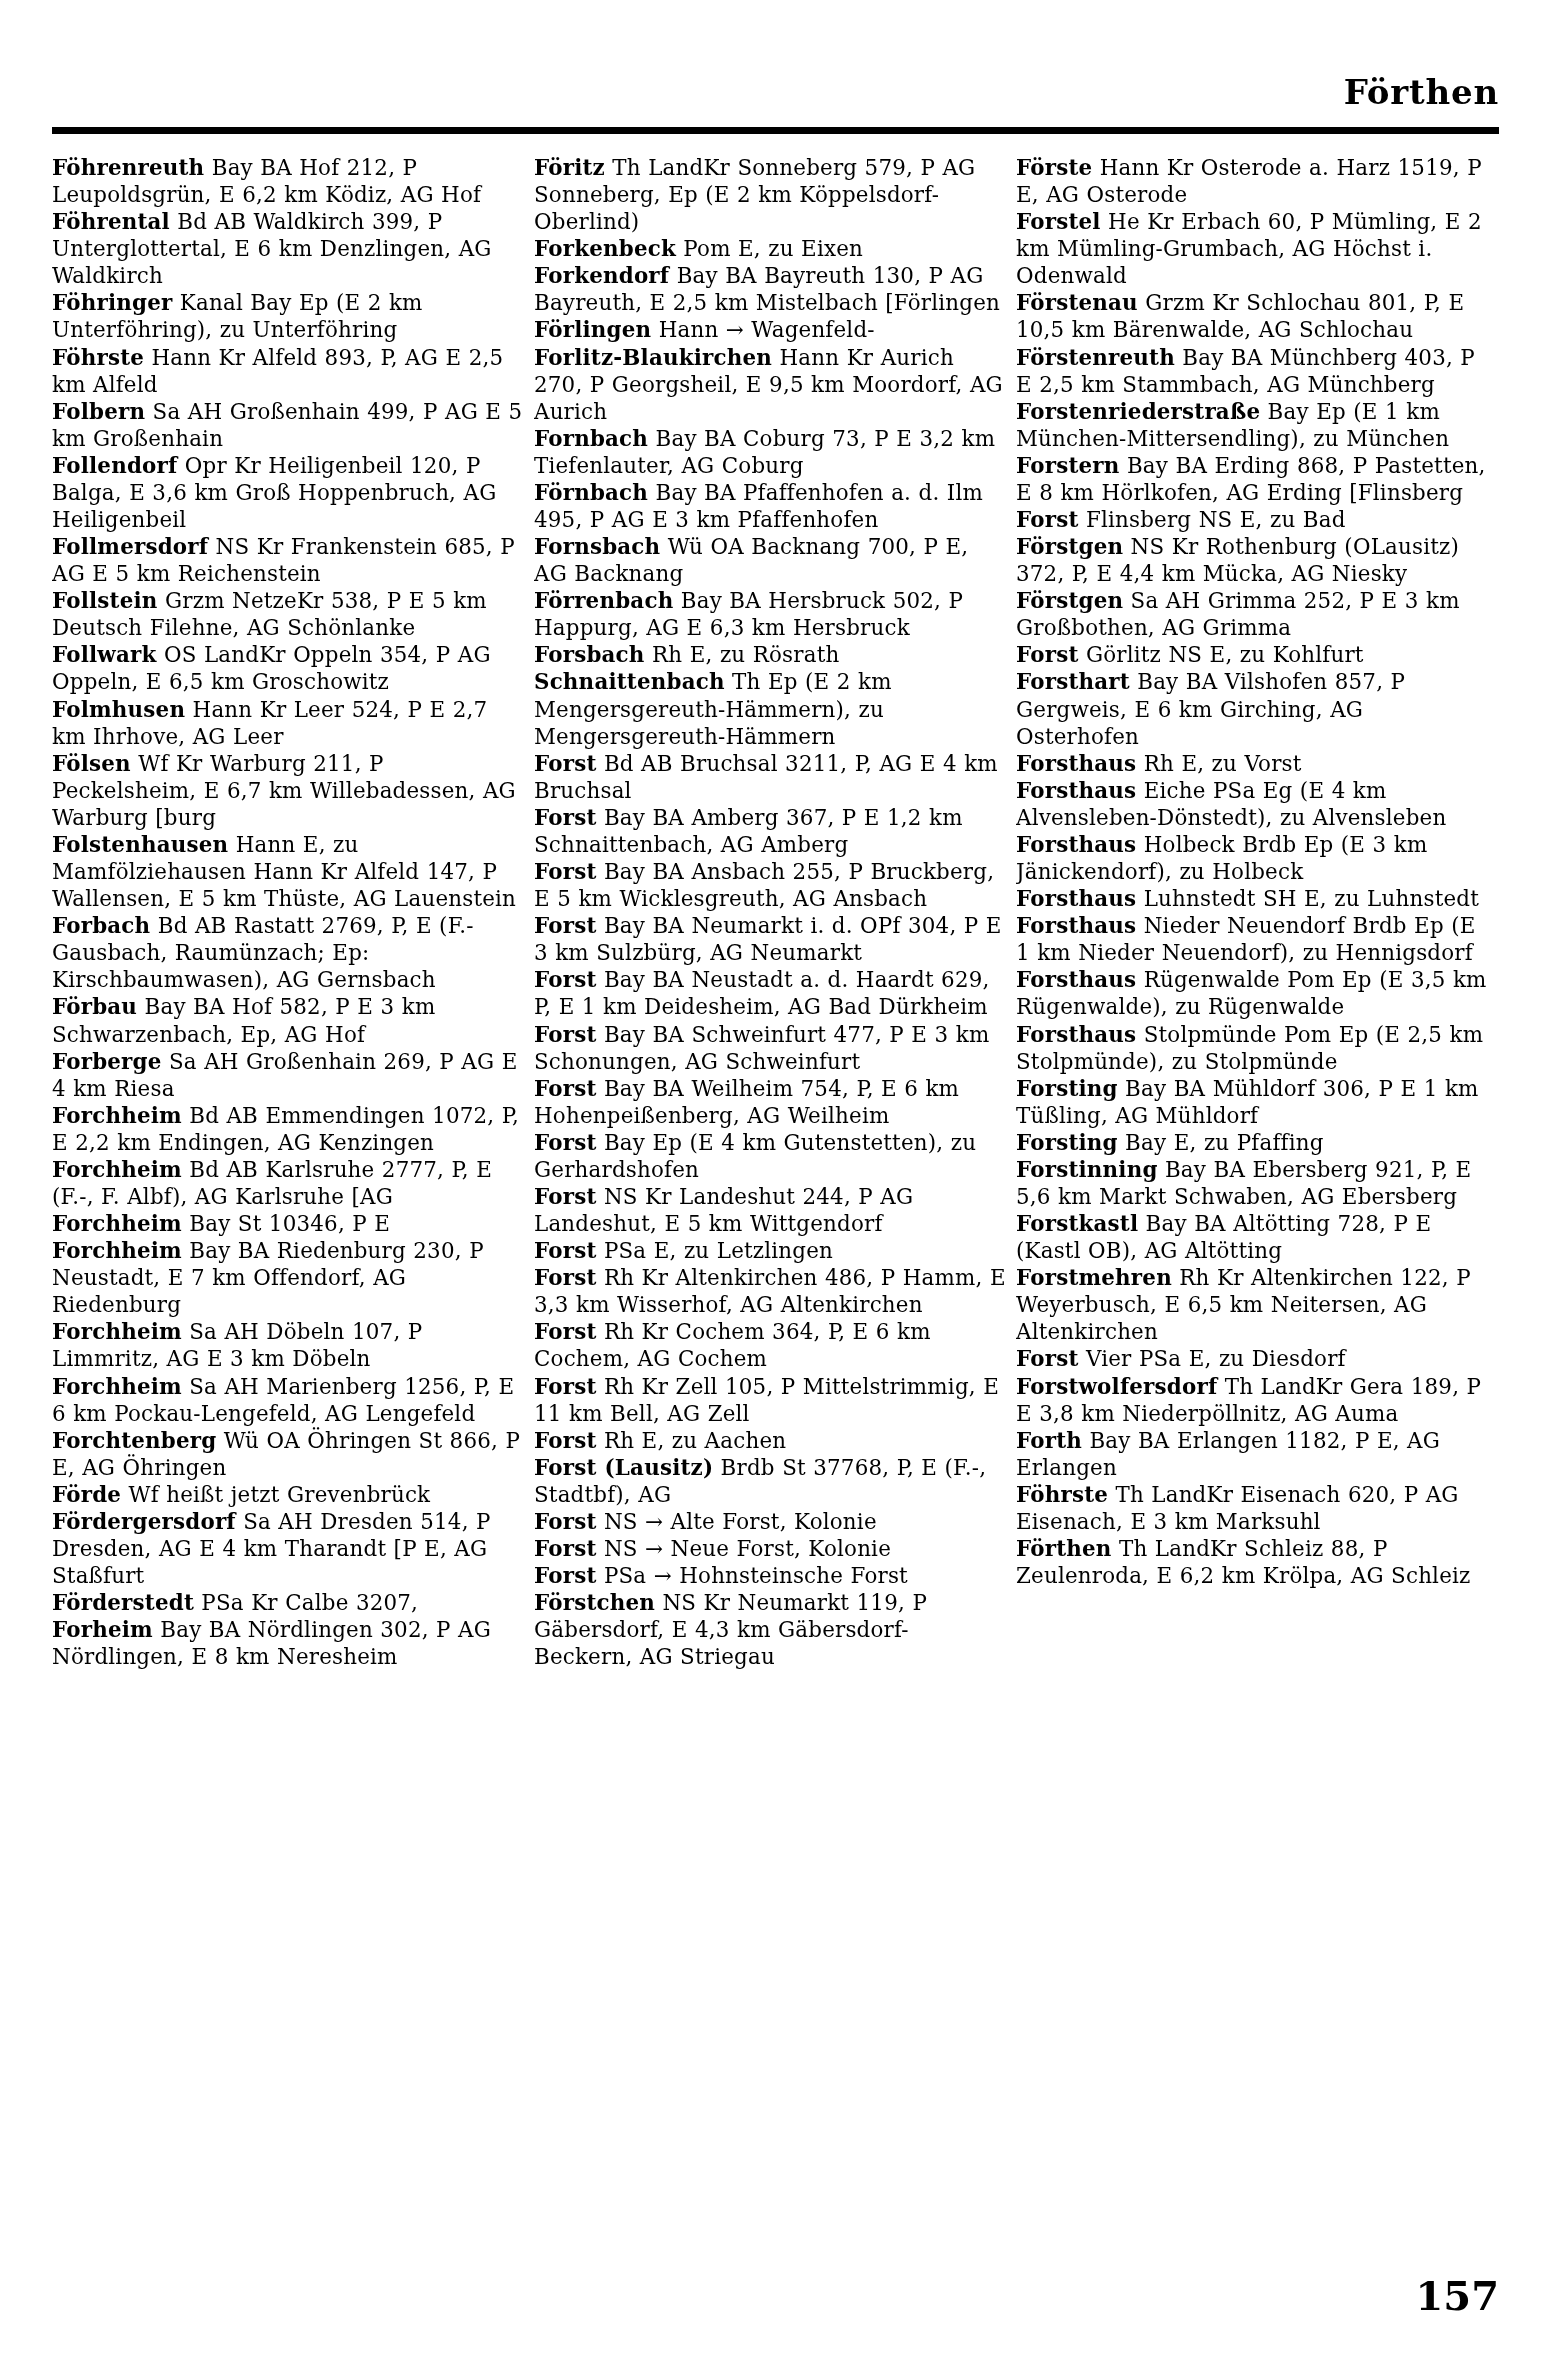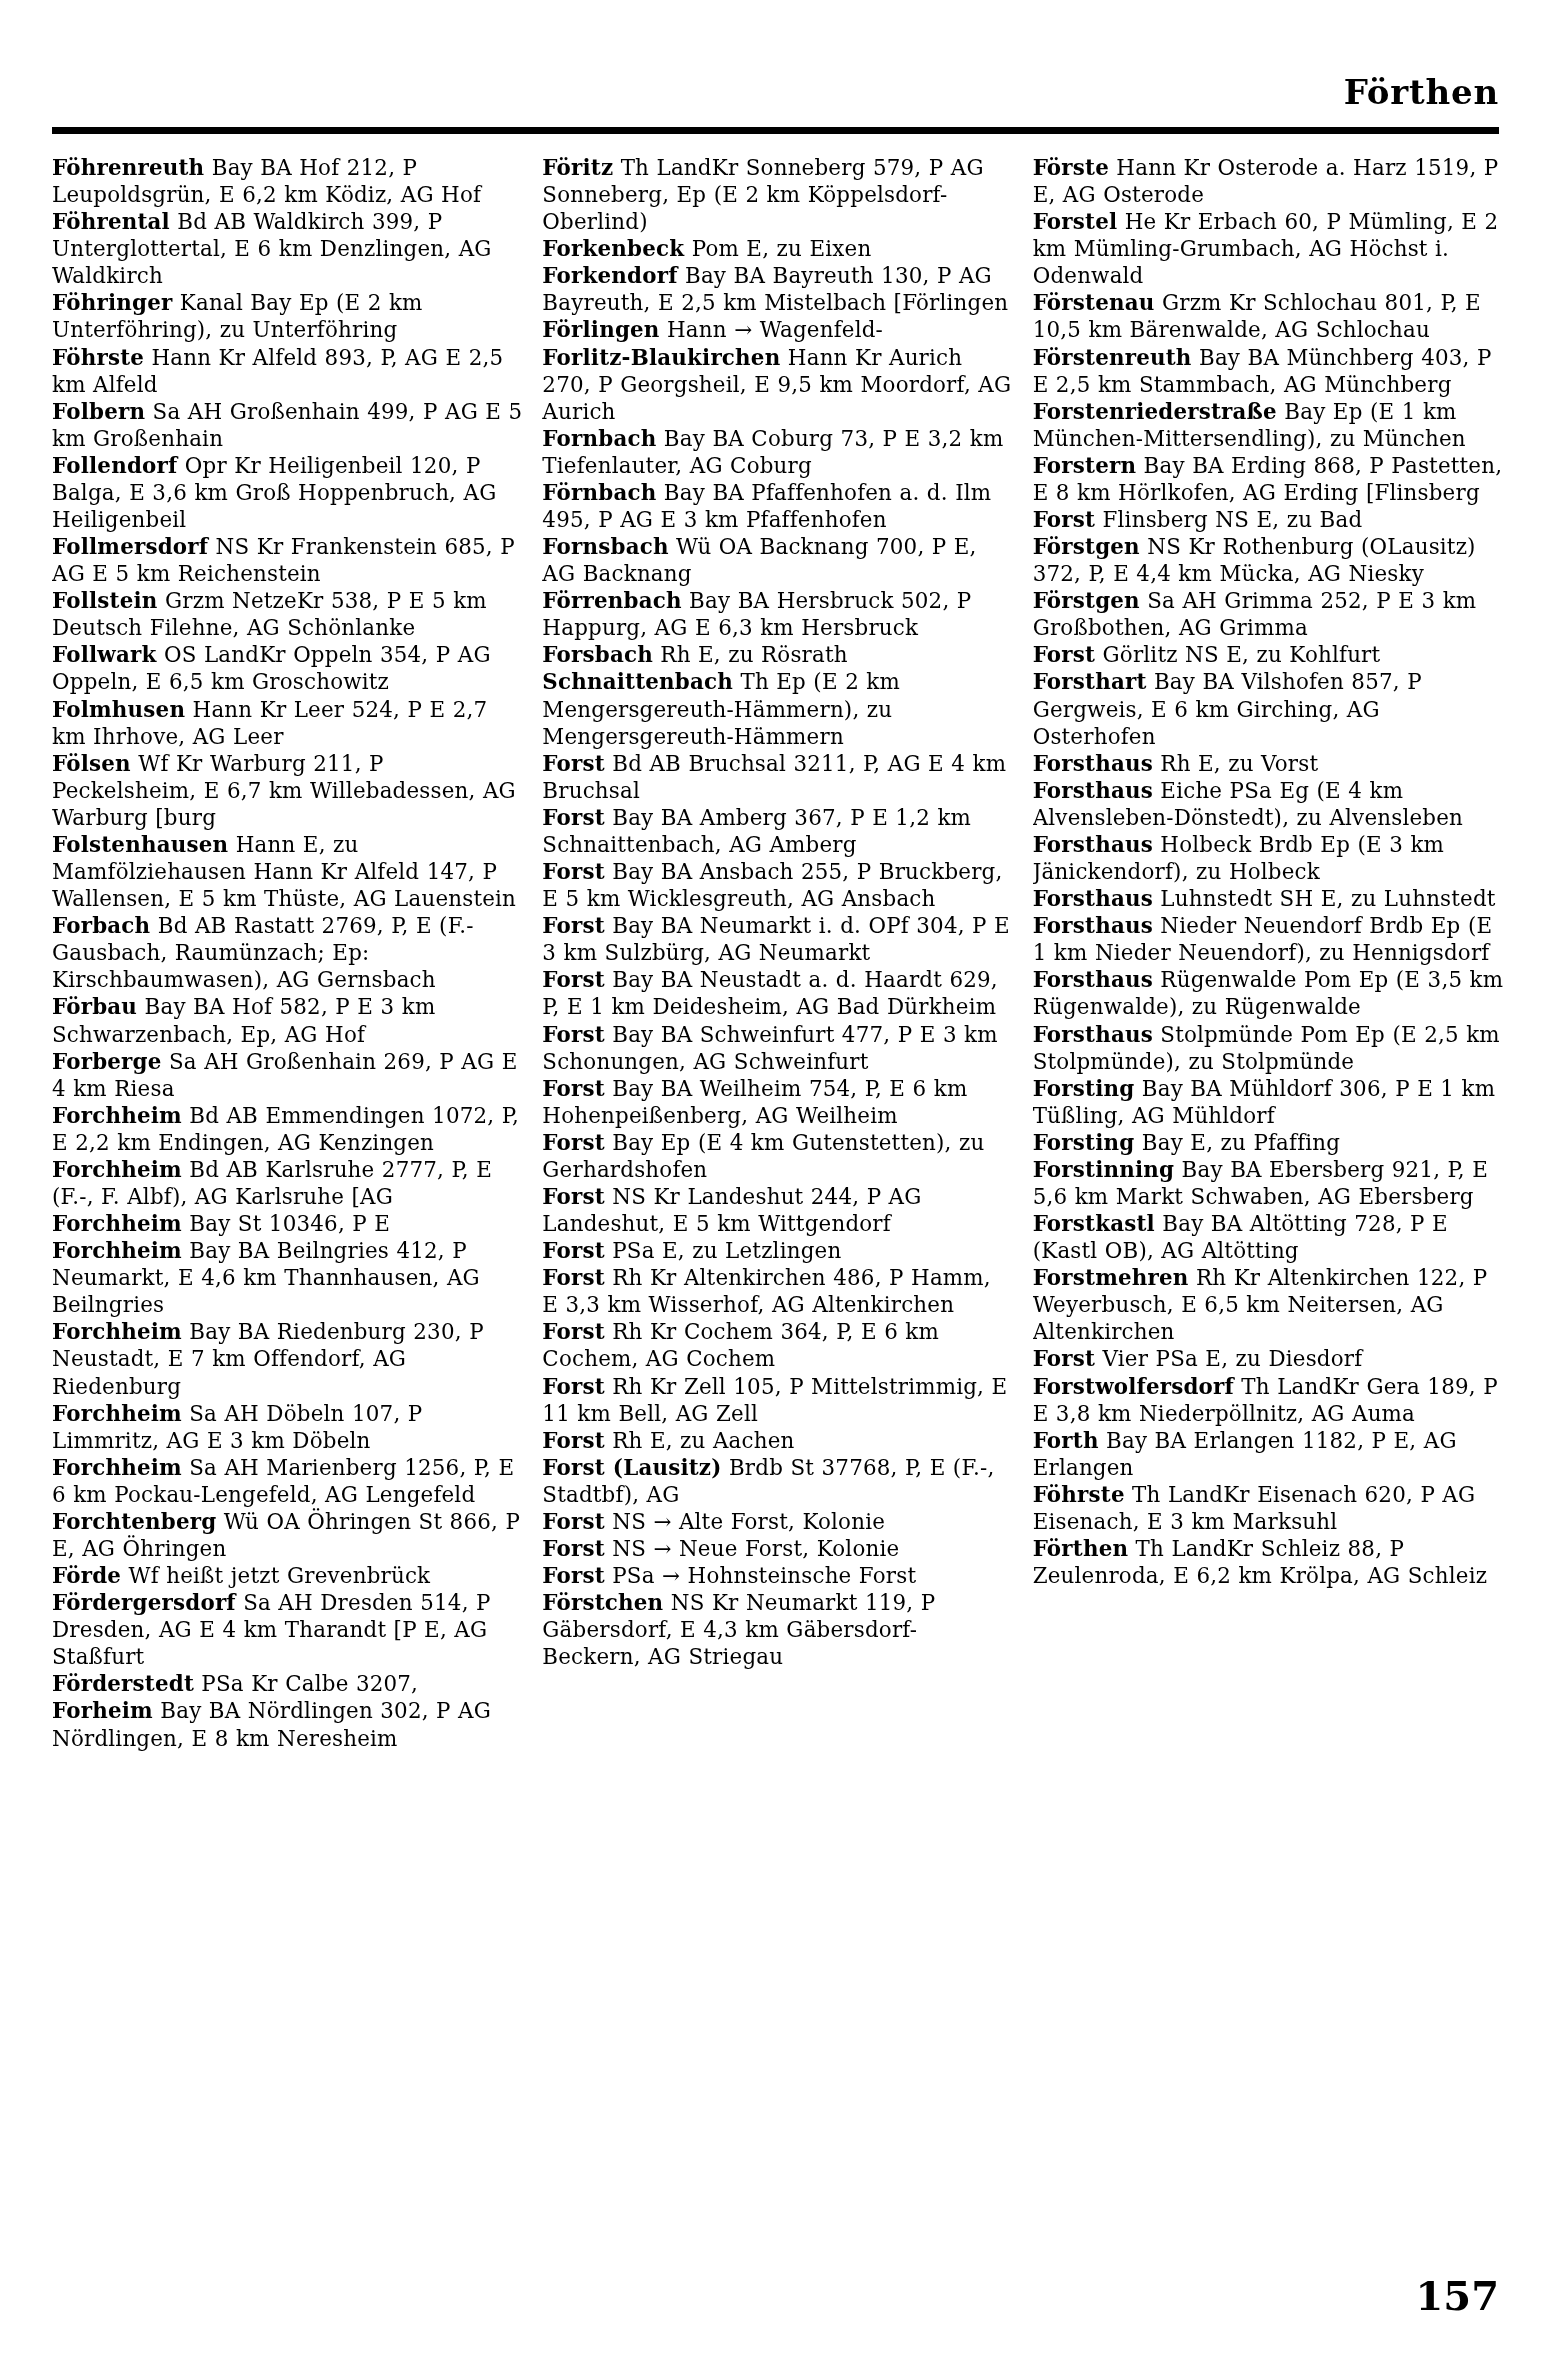--- a/index.html
+++ b/index.html
@@ -49,21 +49,21 @@
     height: 6.7px;
     background: #000;
   }
   .columns {
     position: absolute;
     top: 141px;
     left: 52px;
     width: 1452px;
     height: 2116px;
     display: flex;
-    gap: 19px;
+    gap: 10px;
   }
   .col {
     width: 472px;
     font-size: 21.4px;
     line-height: 1.265;
     text-align: left;
     overflow: hidden;
   }
   .entry {
     margin: 0 0 0 0;
@@ -112,21 +112,20 @@
         <p class="entry"><b>Follwark</b> OS LandKr Oppeln 354, P AG Oppeln, E 6,5 km Groschowitz</p>
         <p class="entry"><b>Folmhusen</b> Hann Kr Leer 524, P E 2,7 km Ihrhove, AG Leer</p>
         <p class="entry"><b>Fölsen</b> Wf Kr Warburg 211, P Peckelsheim, E 6,7 km Willebadessen, AG Warburg [burg</p>
         <p class="entry"><b>Folstenhausen</b> Hann E, zu Mamfölziehausen Hann Kr Alfeld 147, P Wallensen, E 5 km Thüste, AG Lauenstein</p>
         <p class="entry"><b>Forbach</b> Bd AB Rastatt 2769, P, E (F.-Gausbach, Raumünzach; Ep: Kirschbaumwasen), AG Gernsbach</p>
         <p class="entry"><b>Förbau</b> Bay BA Hof 582, P E 3 km Schwarzenbach, Ep, AG Hof</p>
         <p class="entry"><b>Forberge</b> Sa AH Großenhain 269, P AG E 4 km Riesa</p>
         <p class="entry"><b>Forchheim</b> Bd AB Emmendingen 1072, P, E 2,2 km Endingen, AG Kenzingen</p>
         <p class="entry"><b>Forchheim</b> Bd AB Karlsruhe 2777, P, E (F.-, F. Albf), AG Karlsruhe [AG</p>
         <p class="entry"><b>Forchheim</b> Bay St 10346, P E</p>
-        <p class="entry"><b>Forchheim</b> Bay BA Beilngries 412, P Neumarkt, E 4,6 km Thannhausen, AG Beilngries</p>
         <p class="entry"><b>Forchheim</b> Bay BA Riedenburg 230, P Neustadt, E 7 km Offendorf, AG Riedenburg</p>
         <p class="entry"><b>Forchheim</b> Sa AH Döbeln 107, P Limmritz, AG E 3 km Döbeln</p>
         <p class="entry"><b>Forchheim</b> Sa AH Marienberg 1256, P, E 6 km Pockau-Lengefeld, AG Lengefeld</p>
         <p class="entry"><b>Forchtenberg</b> Wü OA Öhringen St 866, P E, AG Öhringen</p>
         <p class="entry"><b>Förde</b> Wf heißt jetzt Grevenbrück</p>
         <p class="entry"><b>Fördergersdorf</b> Sa AH Dresden 514, P Dresden, AG E 4 km Tharandt [P E, AG Staßfurt</p>
         <p class="entry"><b>Förderstedt</b> PSa Kr Calbe 3207,</p>
         <p class="entry"><b>Forheim</b> Bay BA Nördlingen 302, P AG Nördlingen, E 8 km Neresheim</p>
       </div>
     <div class="col" id="col1">

